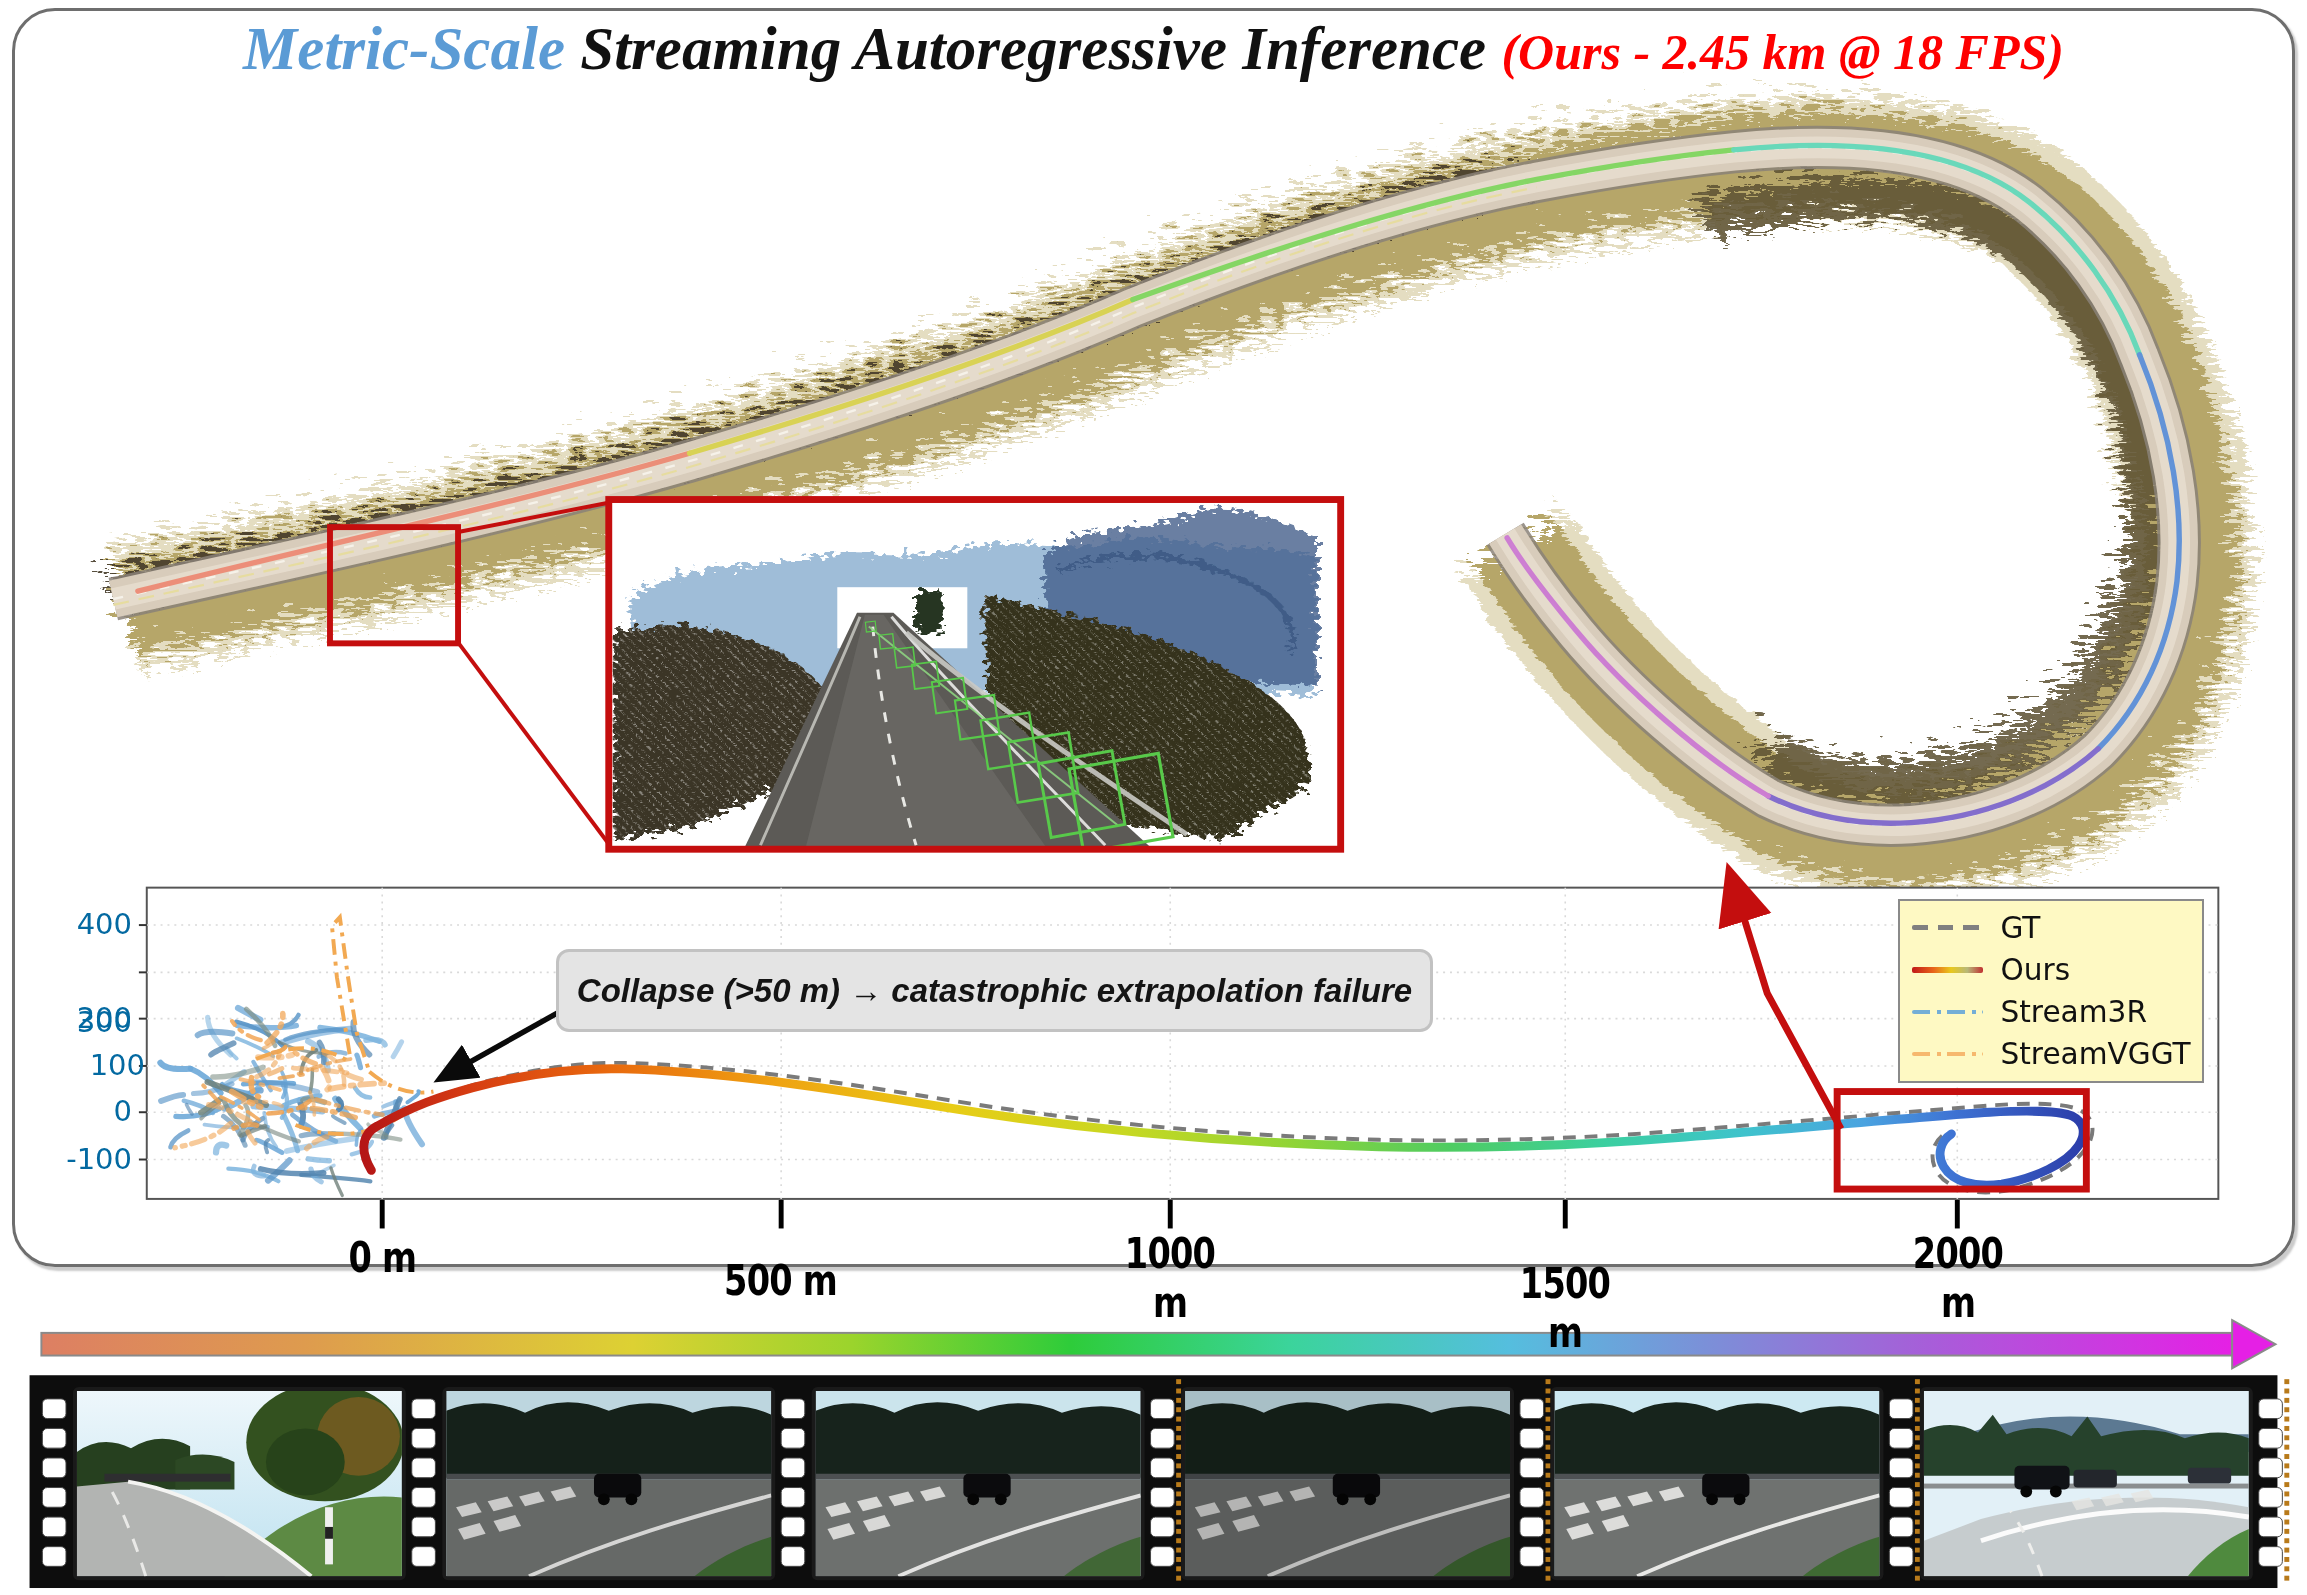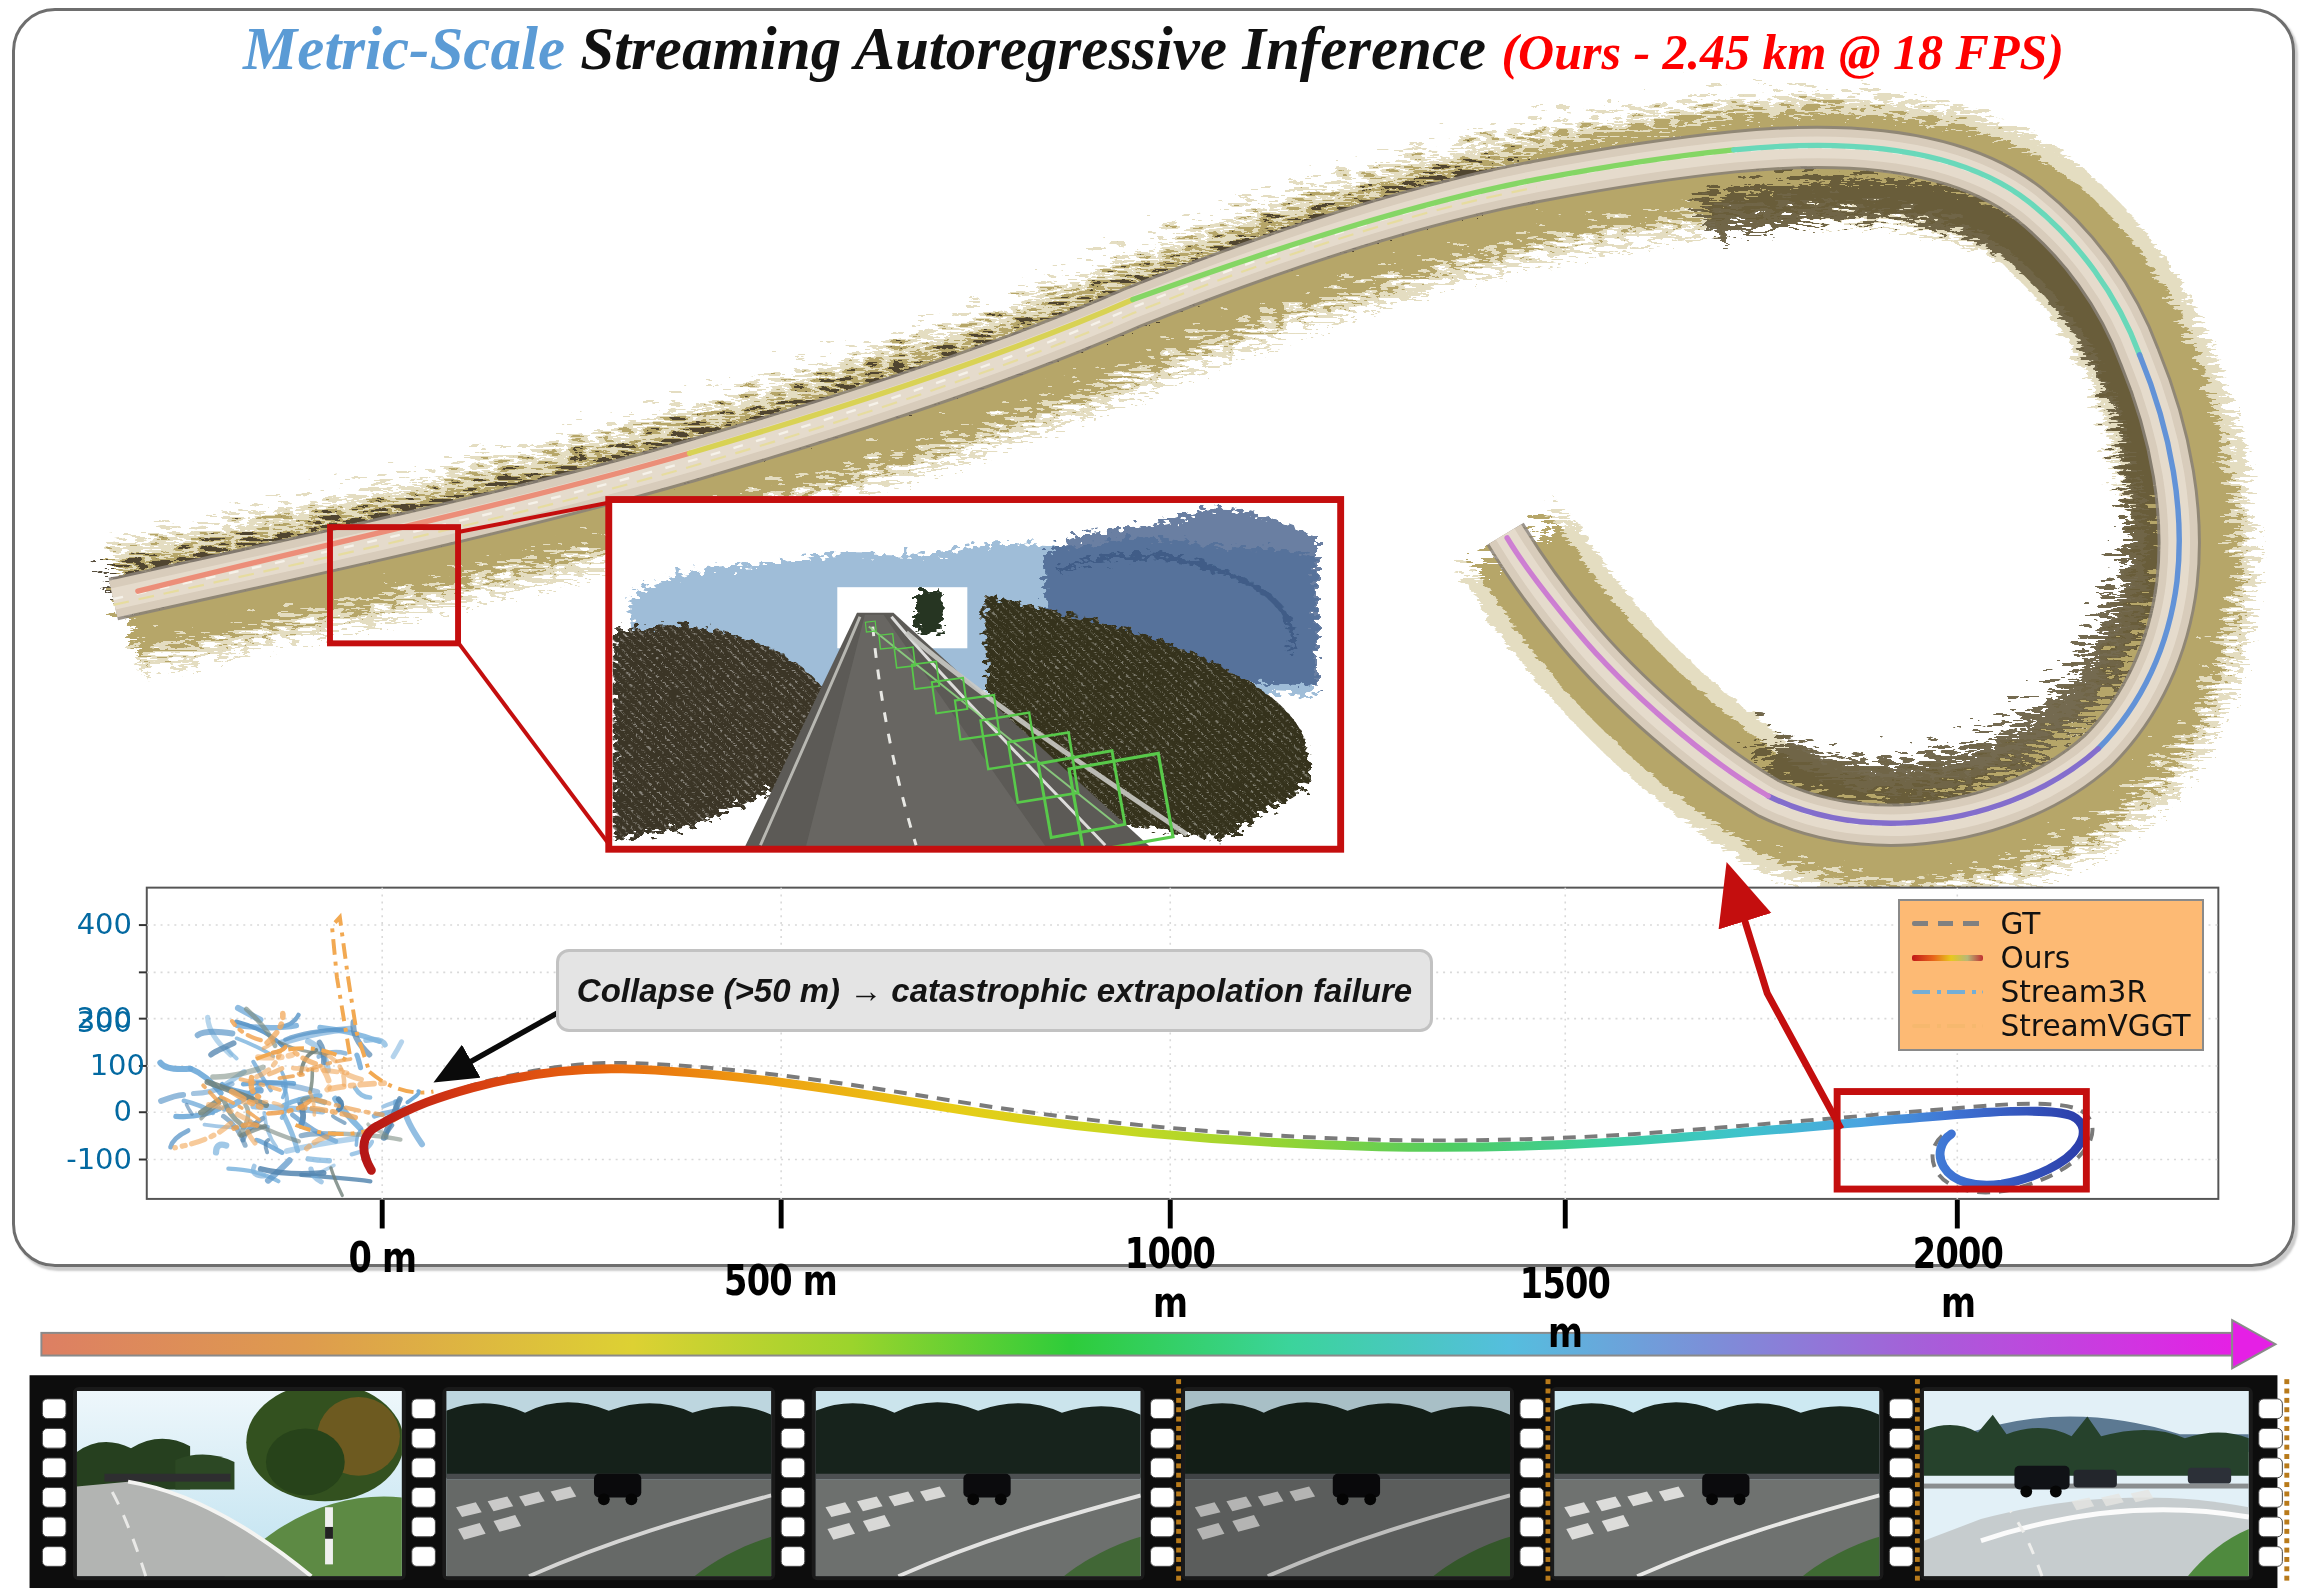--- a/index.html
+++ b/index.html
@@ -12,21 +12,21 @@
   
   #title-row{left:0;top:13.8px;width:2307px;text-align:center;white-space:nowrap;}
   .t-main{font-family:"Liberation Serif","DejaVu Serif",serif;font-style:italic;font-weight:700;font-size:61px;color:#111;}
   .t-blue{color:#5b9bd5;}
   .t-note{font-family:"Liberation Serif","DejaVu Serif",serif;font-style:italic;font-weight:700;font-size:50px;color:#fe0000;}
   
   .ytick{width:69px;height:31.5px;text-align:right;font-size:29px;color:#0369a1;line-height:31.5px;}
   .xtick{width:158px;text-align:center;font-size:42px;font-weight:700;color:#000;}
   .xtick span{display:inline-block;transform:scaleX(.8);letter-spacing:-1px;}
   
-  #legend{left:1898px;top:899px;width:306px;height:152px;background:#fdba74;border:2px solid #8a8a8a;
+  #legend{left:1898px;top:899px;width:306px;height:184px;background:#fef9c3;border:2px solid #8a8a8a;
           display:flex;flex-direction:column;justify-content:space-around;padding:5.9px 0;box-sizing:border-box;}
   .lrow{display:flex;align-items:center;gap:17.7px;padding-left:11.8px;}
   .ls{width:71px;height:4.9px;border-radius:2px;flex:0 0 auto;}
   .ls-gt{background:repeating-linear-gradient(90deg,#808080 0 15.8px,transparent 15.8px 25.6px);height:4.9px;}
   .ls-ours{background:linear-gradient(90deg,#c01818,#e8641a 30%,#e8c81e 55%,#b8b878 78%,#c03030);height:6.9px;}
   .ls-s3r{background:repeating-linear-gradient(90deg,#74aed6 0 17.7px,transparent 17.7px 24.6px,#74aed6 24.6px 28.6px,transparent 28.6px 35px);}
   .ls-svggt{background:repeating-linear-gradient(90deg,#f6b86e 0 17.7px,transparent 17.7px 24.6px,#f6b86e 24.6px 28.6px,transparent 28.6px 35px);}
   .llabel{font-size:29.6px;color:#111;}
   
   #annot-box{left:556px;top:949px;width:871px;height:77px;background:#e4e4e4;border:3px solid #c2c2c2;

